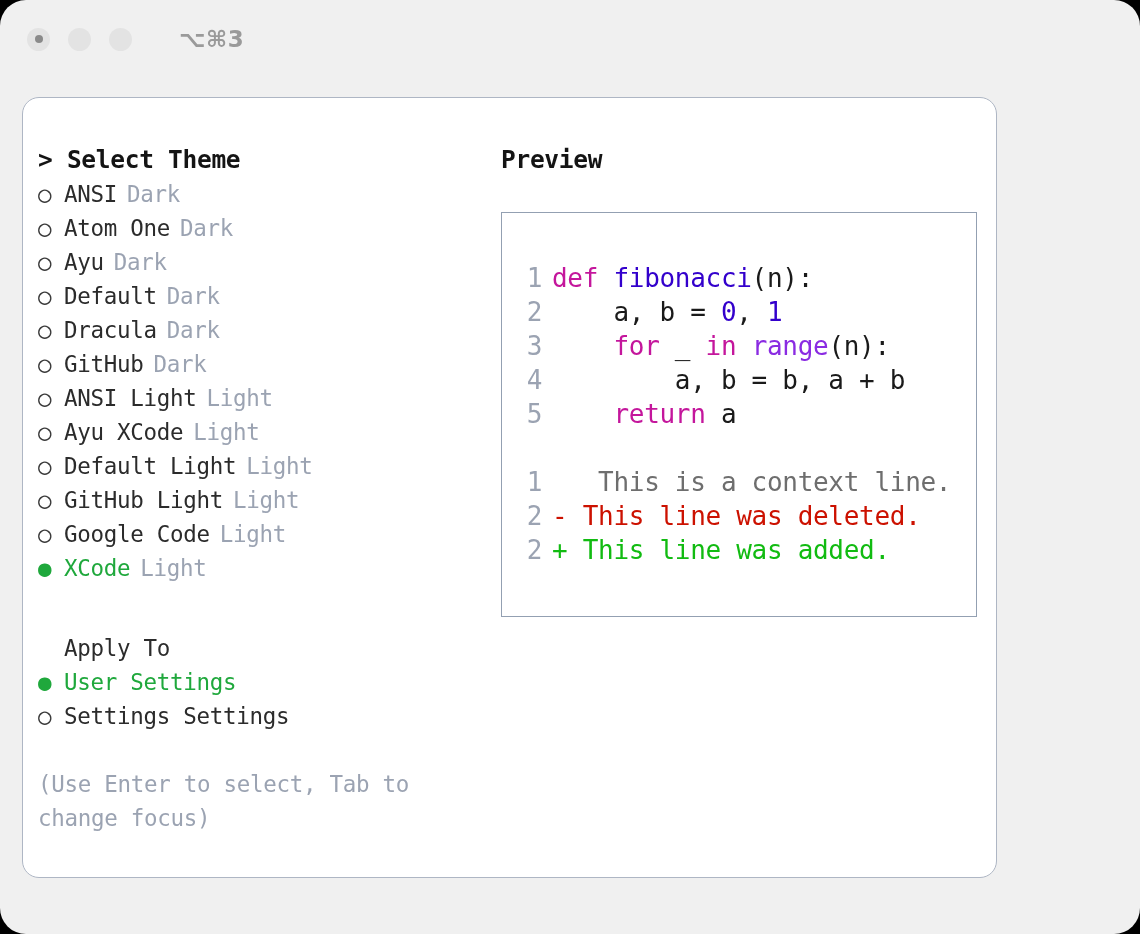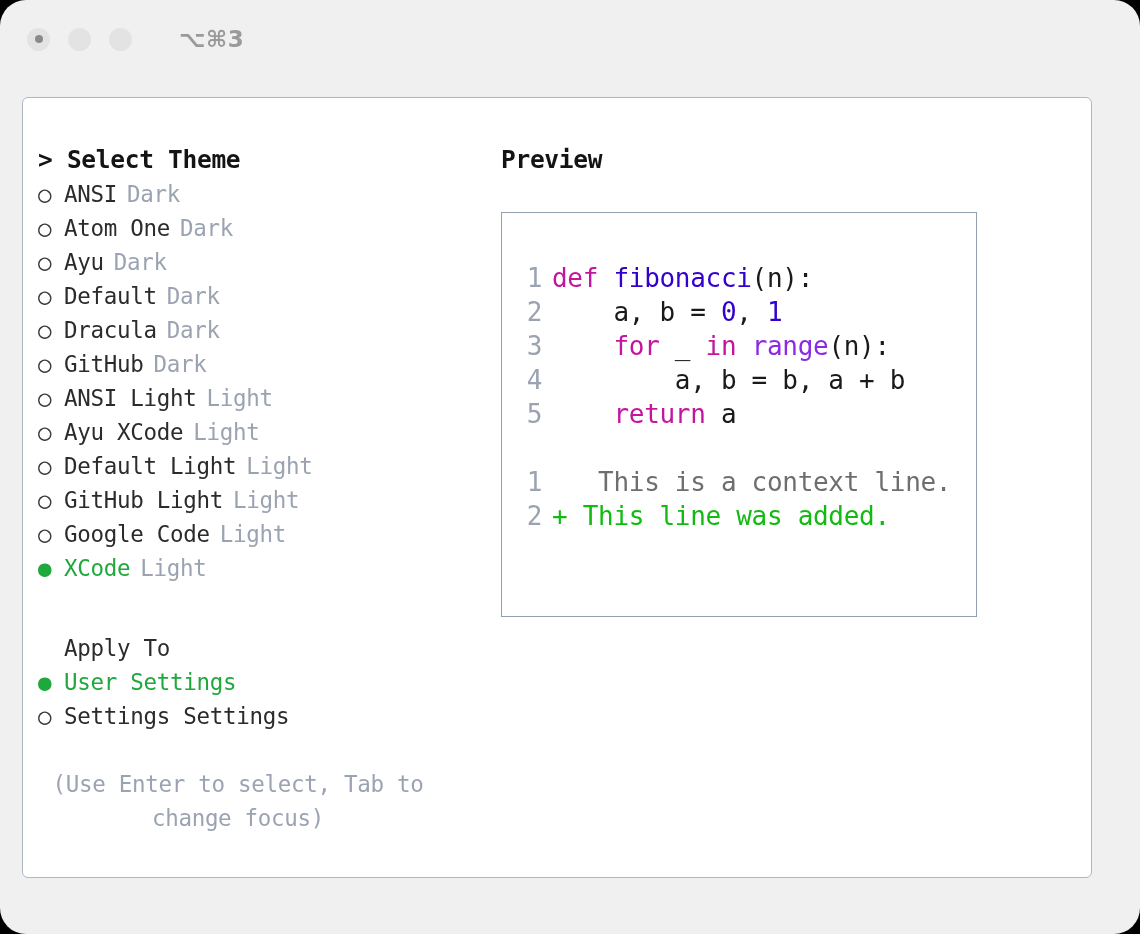--- a/index.html
+++ b/index.html
@@ -63,25 +63,25 @@
     font-weight: bold;
     letter-spacing: 0.5px;
     font-family: "DejaVu Sans", "Liberation Sans", sans-serif;
   }
 
   
   #panel {
     position: absolute;
     left: 22px;
     top: 97px;
-    width: 1070px;
+    width: 975px;
     height: 781px;
     background: #ffffff;
     border: 1.6px solid #aeb6c4;
-    border-radius: 6px;
+    border-radius: 17px;
     box-sizing: border-box;
   }
 
   
   #left-col {
     position: absolute;
     left: 15px;
     top: 45px;
     width: 440px;
   }
@@ -135,21 +135,20 @@
     letter-spacing: -0.3px;
   }
 
   #hint {
     margin-top: 34px;
     font-size: 22.5px;
     color: #9ba3b2;
     line-height: 34px;
     letter-spacing: -0.3px;
     width: 400px;
-    text-align: center;
   }
 
   
   #preview-box {
     margin-top: 35px;
     width: 476px;
     height: 405px;
     border: 1.8px solid #93a0b2;
     background: #ffffff;
     box-sizing: border-box;
@@ -241,19 +240,20 @@
 
       <div id="preview-box">
         <div id="code-area">
             <div class="code-line"><span class="lineno">1</span><span class="tok-kw">def</span><span class="tok-plain"> </span><span class="tok-fn">fibonacci</span><span class="tok-plain">(n):</span></div>
             <div class="code-line"><span class="lineno">2</span><span class="tok-plain">    a, b = </span><span class="tok-num">0</span><span class="tok-plain">, </span><span class="tok-num">1</span></div>
             <div class="code-line"><span class="lineno">3</span><span class="tok-plain">    </span><span class="tok-kw">for</span><span class="tok-plain"> _ </span><span class="tok-kw">in</span><span class="tok-plain"> </span><span class="tok-bi">range</span><span class="tok-plain">(n):</span></div>
             <div class="code-line"><span class="lineno">4</span><span class="tok-plain">        a, b = b, a + b</span></div>
             <div class="code-line"><span class="lineno">5</span><span class="tok-plain">    </span><span class="tok-kw">return</span><span class="tok-plain"> a</span></div>
             <div class="gap-line"></div>
             <div class="code-line"><span class="lineno">1</span><span class="diff-ctx"> </span><span class="diff-ctx">  This is a context line.</span></div>
+            <div class="code-line"><span class="lineno">2</span><span class="diff-del">-</span><span class="diff-del"> This line was deleted.</span></div>
             <div class="code-line"><span class="lineno">2</span><span class="diff-add">+</span><span class="diff-add"> This line was added.</span></div>
           </div>
       </div>
     </div>
 
   </div>
 </div>
 
 </body></html>

